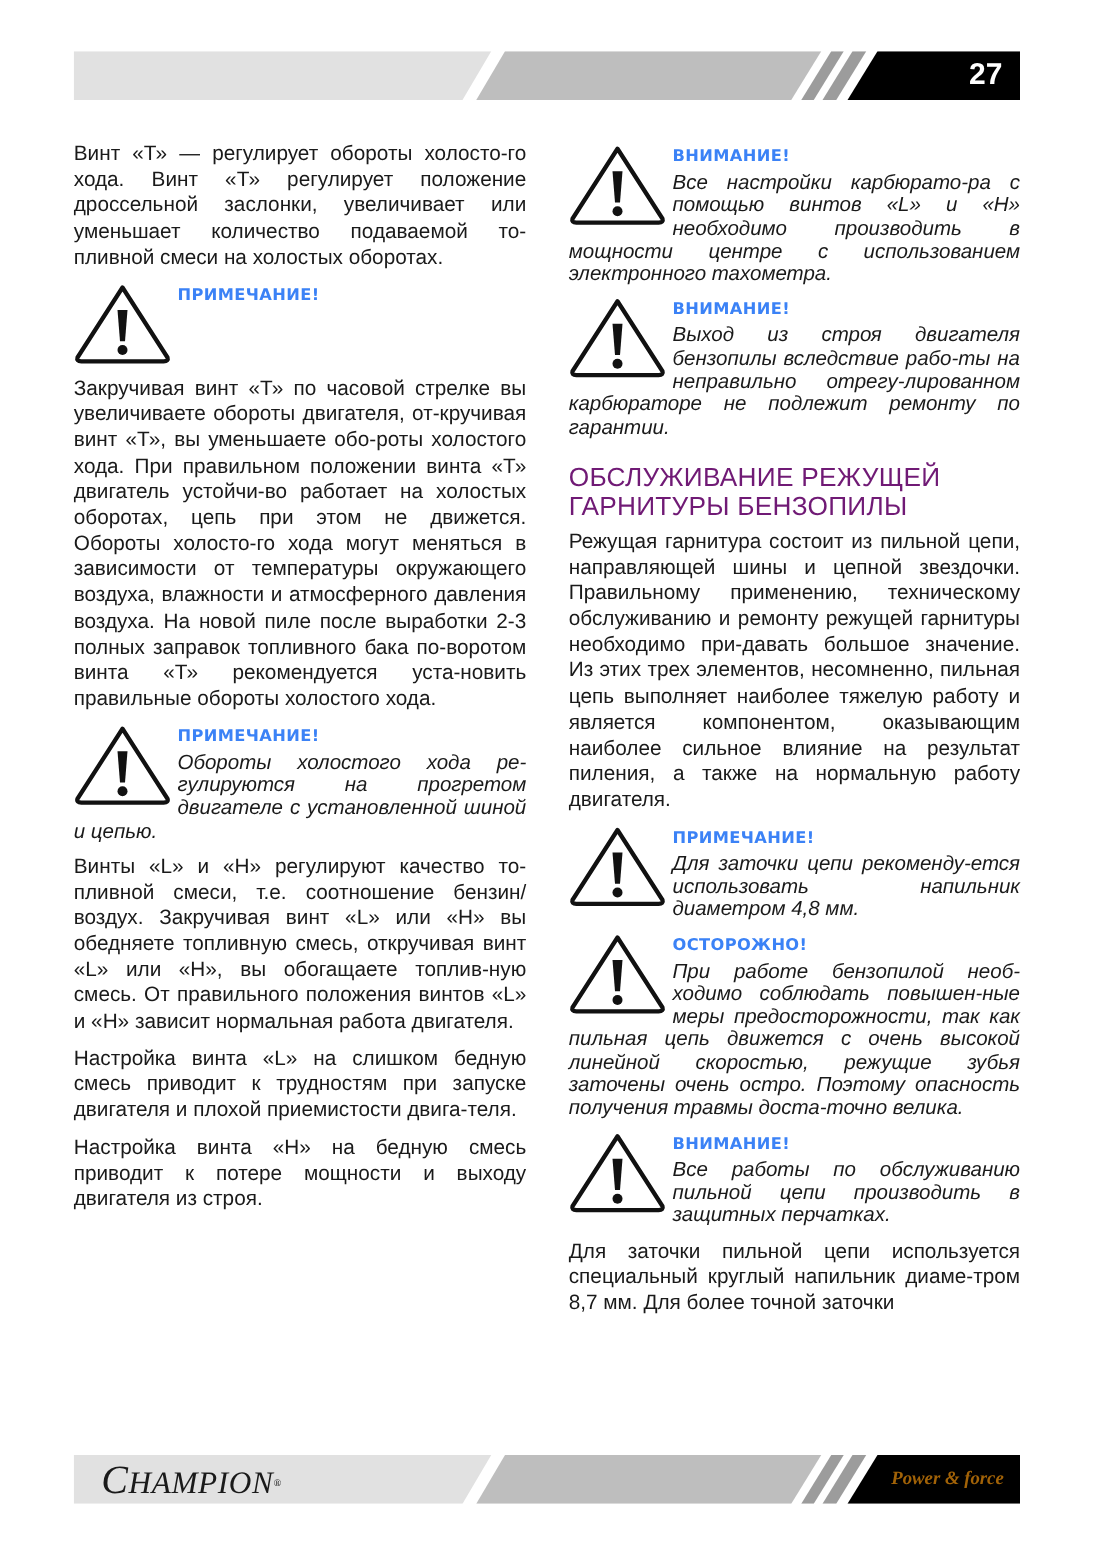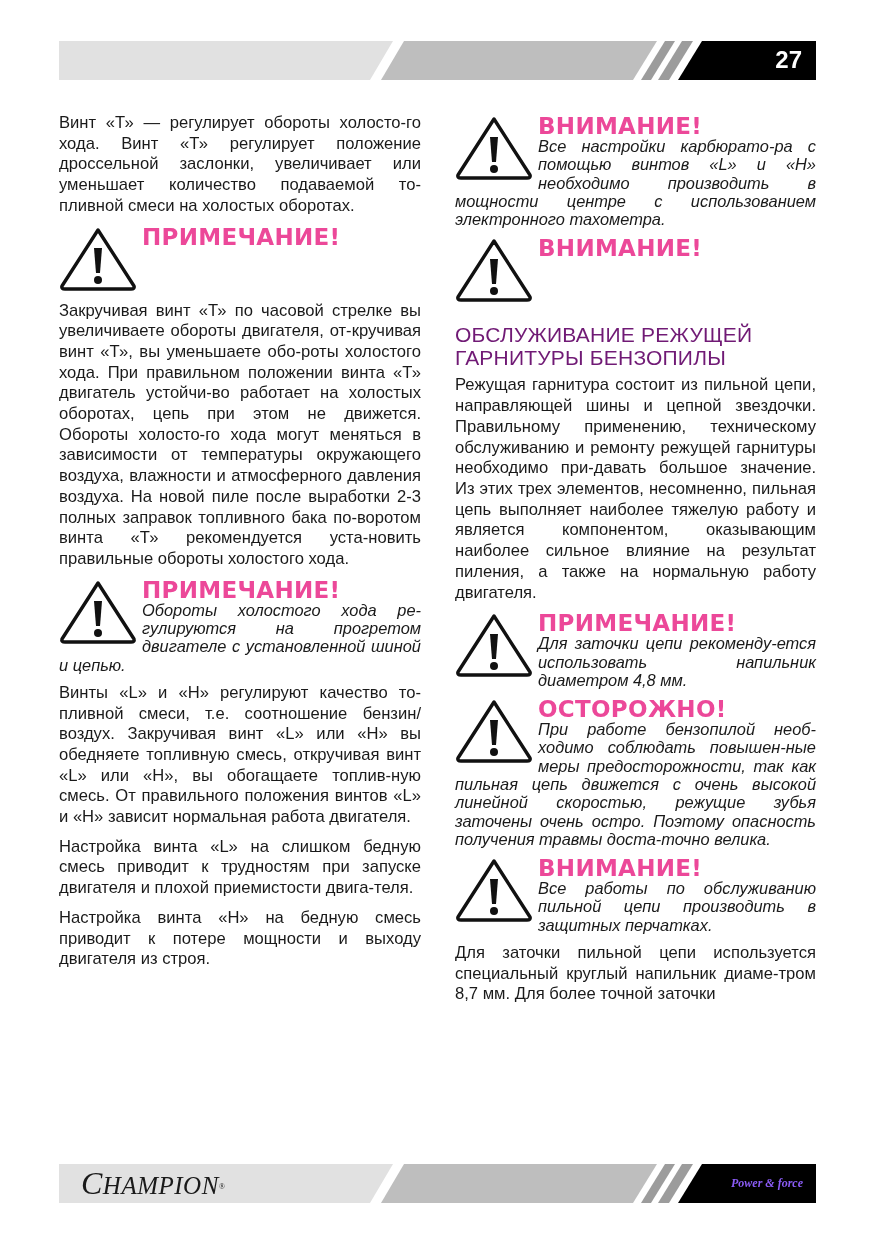--- a/index.html
+++ b/index.html
@@ -12,33 +12,33 @@
   .footer-band { top: 1164px; }
 
   .page-number { position: absolute; right: 14px; top: 4px; color: #fff;
                  font-family: "Liberation Sans", sans-serif; font-weight: bold;
                  font-size: 24px; line-height: 30px; }
   .brand-logo { position: absolute; left: 22px; top: 4px; font-family: "Liberation Serif", serif;
                 font-weight: normal; font-style: italic; font-size: 25px; color: #1a1a1a;
                 letter-spacing: 0.5px; line-height: 30px; }
   .brand-logo .big { font-size: 32px; }
   .brand-logo sup { font-size: 8px; vertical-align: top; position: relative; top: 4px; }
-  .slogan { position: absolute; right: 13px; top: 6px; color: #8b5cf6; font-family: "Liberation Serif", serif;
-            font-style: italic; font-weight: bold; font-size: 12px; line-height: 26px; }
+  .slogan { position: absolute; right: 13px; top: 6px; color: #a16207; font-family: "Liberation Serif", serif;
+            font-style: italic; font-weight: bold; font-size: 15px; line-height: 26px; }
 
   .col { position: absolute; top: 113px; }
   .col-left { left: 59px; width: 362px; }
   .col-right { left: 455px; width: 361px; }
 
   p.body { margin: 0 0 9px 0; font-size: 16.6px; line-height: 20.7px; text-align: justify;
            hyphens: manual; }
   .notice { position: relative; margin: 2px 0 9px 0; }
   .notice .tri { float: left; width: 80px; height: 66px; margin: 0 4px 0 -1px; }
-  .notice .ntitle { font-family: "DejaVu Sans", sans-serif; font-weight: bold; font-size: 23px;
-                    line-height: 22px; letter-spacing: 0.3px; color: #ec4899; margin: 0; }
+  .notice .ntitle { font-family: "DejaVu Sans", sans-serif; font-weight: bold; font-size: 13px;
+                    line-height: 22px; letter-spacing: 0.3px; color: #3b82f6; margin: 0; }
   .notice .ntext { font-style: italic; font-size: 16.4px; line-height: 18.3px; text-align: justify; margin: 0; }
   .notice::after { content: ""; display: block; clear: both; }
   h2.section { margin: 20px 0 6px 0; font-size: 21px; line-height: 23px; font-weight: normal;
                letter-spacing: 0.2px; color: #701a75; }
 </style>
 </head>
 <body>
 
 <div class="band header-band">
   <svg width="757" height="39">
@@ -91,20 +91,21 @@
     <p class="ntext">Все настройки карбюрато-ра с помощью винтов «L» и «Н» необходимо производить в мощности центре с использованием электронного тахометра.</p>
   </div>
 
   <div class="notice">
     <svg class="tri" viewBox="0 0 80 66">
       <path d="M40 4 L76 60 Q77 63 73 63 L7 63 Q3 63 4 60 Z" fill="none" stroke="#111" stroke-width="3.4" stroke-linejoin="round"></path>
       <path d="M36 22 L44 22 L42 47 L38 47 Z" fill="#111"></path>
       <circle cx="40" cy="54" r="4" fill="#111"></circle>
     </svg>
     <p class="ntitle">ВНИМАНИЕ!</p>
+    <p class="ntext">Выход из строя двигателя бензопилы вследствие рабо-ты на неправильно отрегу-лированном карбюраторе не подлежит ремонту по гарантии.</p>
   </div>
 
   <h2 class="section">ОБСЛУЖИВАНИЕ РЕЖУЩЕЙ ГАРНИТУРЫ БЕНЗОПИЛЫ</h2>
   <p class="body">Режущая гарнитура состоит из пильной цепи, направляющей шины и цепной звездочки. Правильному применению, техническому обслуживанию и ремонту режущей гарнитуры необходимо при-давать большое значение. Из этих трех элементов, несомненно, пильная цепь выполняет наиболее тяжелую работу и является компонентом, оказывающим наиболее сильное влияние на результат пиления, а также на нормальную работу двигателя.</p>
 
   <div class="notice">
     <svg class="tri" viewBox="0 0 80 66">
       <path d="M40 4 L76 60 Q77 63 73 63 L7 63 Q3 63 4 60 Z" fill="none" stroke="#111" stroke-width="3.4" stroke-linejoin="round"></path>
       <path d="M36 22 L44 22 L42 47 L38 47 Z" fill="#111"></path>
       <circle cx="40" cy="54" r="4" fill="#111"></circle>

